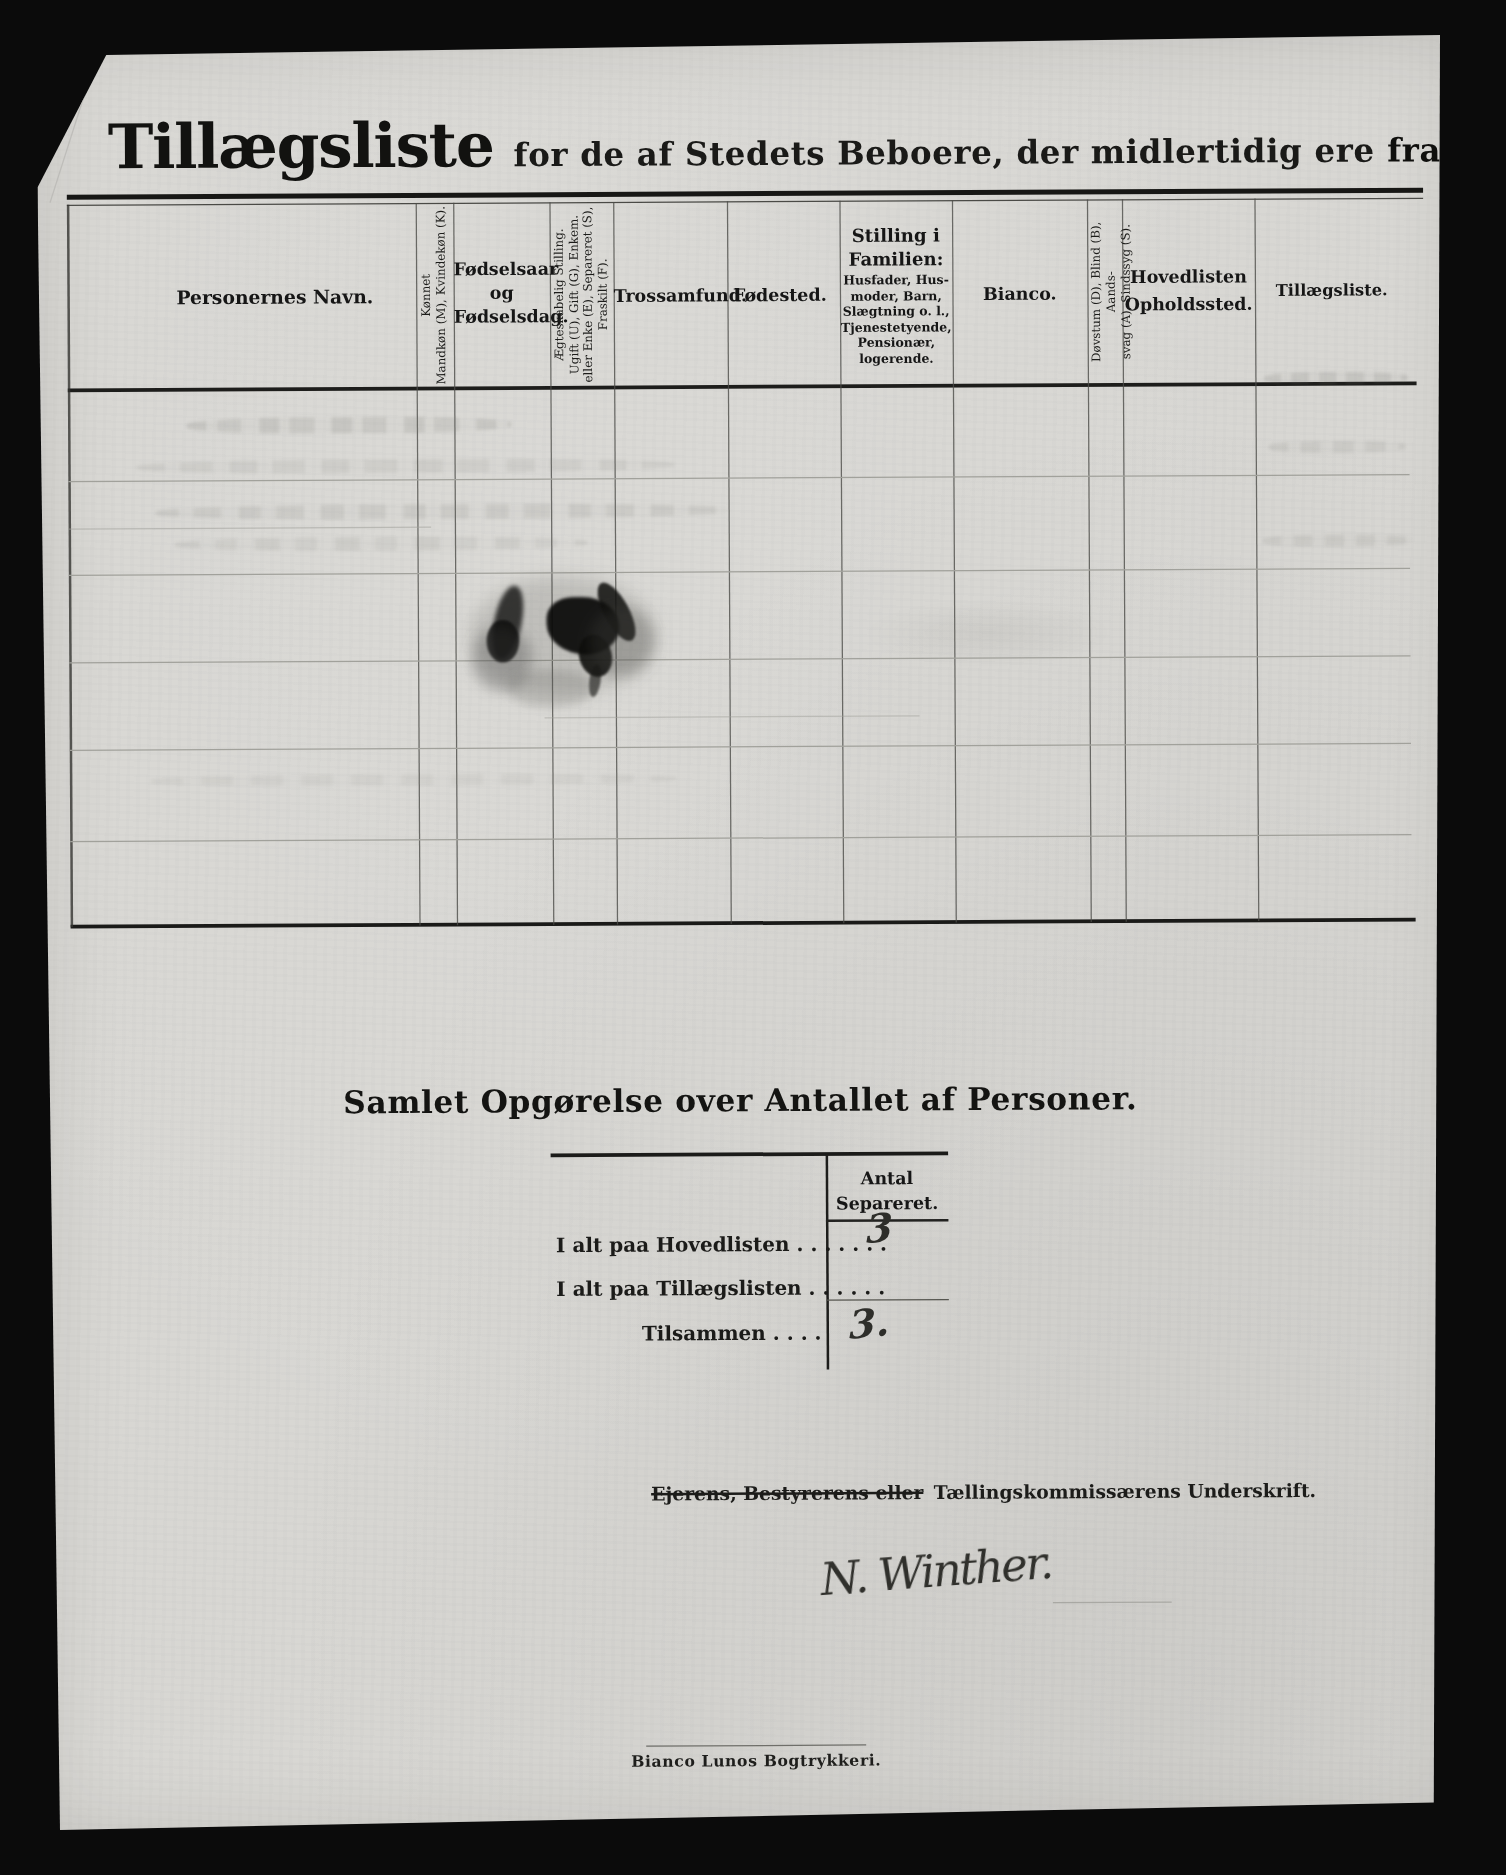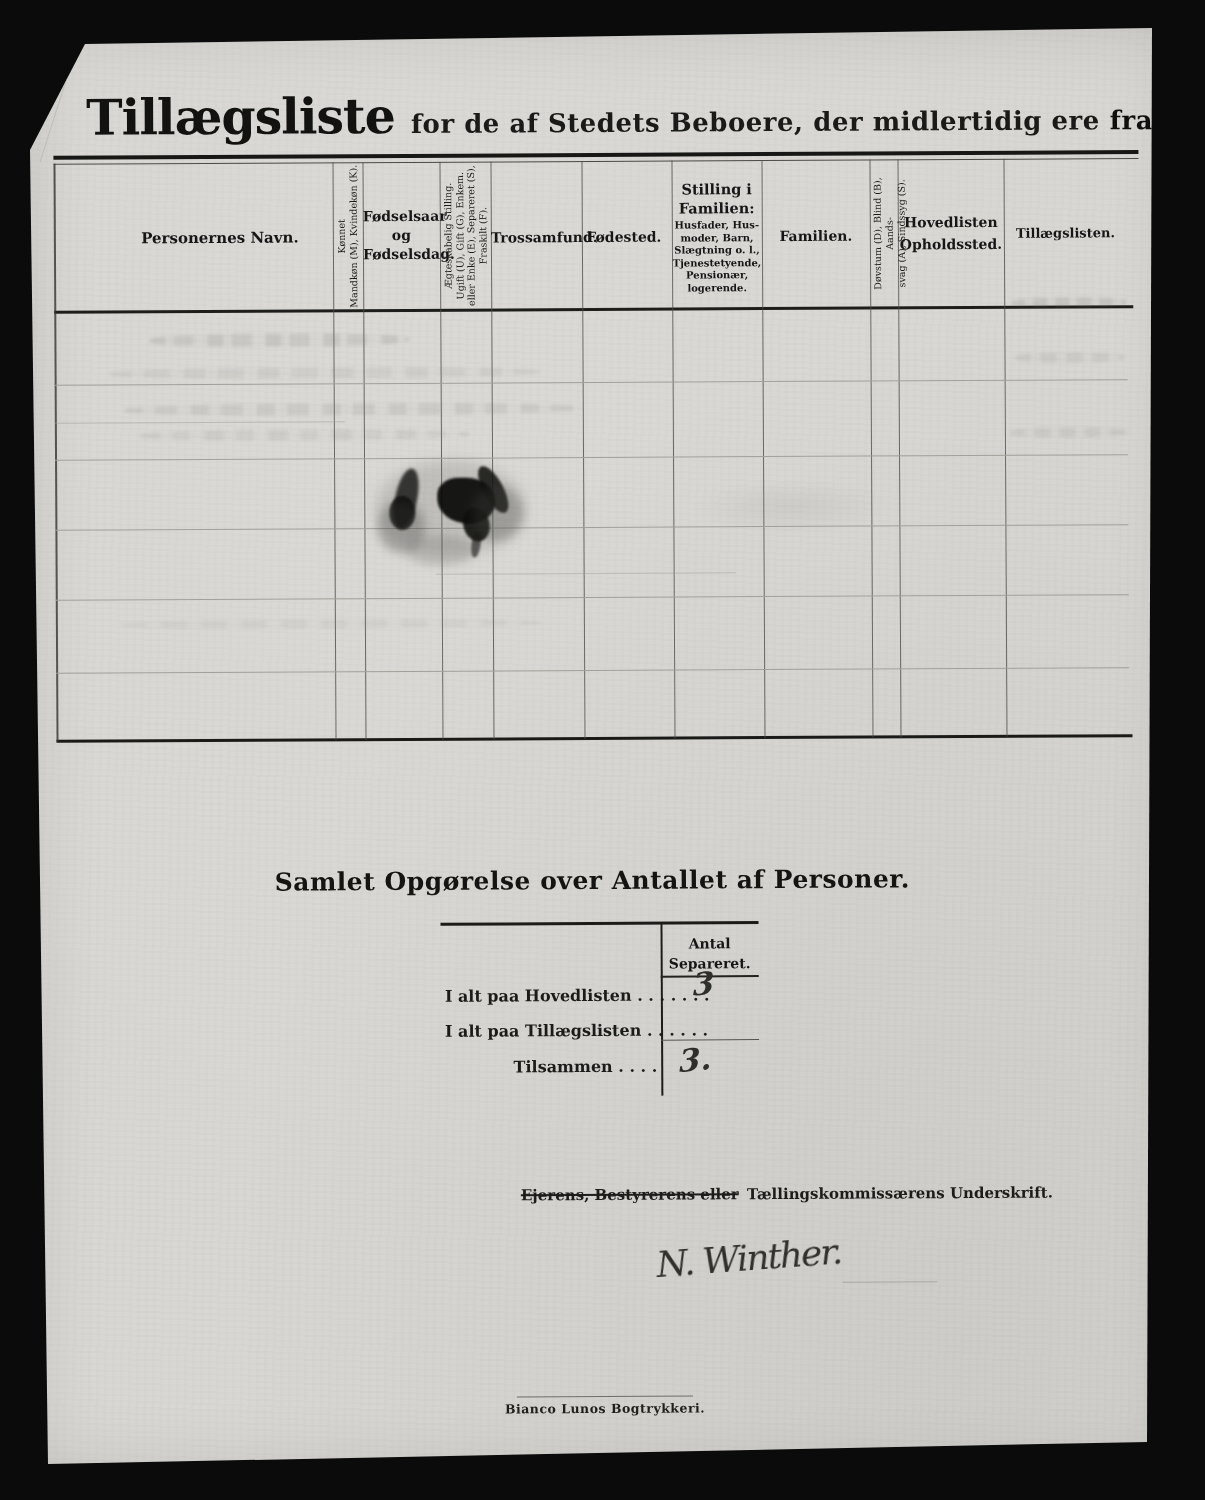--- a/index.html
+++ b/index.html
@@ -120,29 +120,29 @@
 
      <div class="hcell pre" style="left:618px;top:27px;width:90px;font-size:14.5px;font-weight:bold;line-height:19px;">Stilling i
 Familien:</div>
      <div class="hcell pre" style="left:618px;top:67px;width:90px;font-size:10px;font-weight:bold;line-height:12.5px;">Husfader, Hus-
 moder, Barn,
 Slægtning o. l.,
 Tjenestetyende,
 Pensionær,
 logerende.</div>
 
-     <div class="hcell" style="left:708px;top:75px;width:108px;font-size:14px;font-weight:bold;">Familien.</div>
+     <div class="hcell" style="left:708px;top:75px;width:108px;font-size:14px;font-weight:bold;">Bianco.</div>
 
      <div class="vtext" style="left:758px;top:70px;width:144px;height:24px;line-height:12px;">Døvstum (D), Blind (B), Aands-
 svag (A), Sindssyg (S).</div>
 
      <div class="hcell pre" style="left:844px;top:60px;width:106px;font-size:14px;font-weight:bold;line-height:22px;">Hovedlisten
 Opholdssted.</div>
 
-     <div class="hcell" style="left:950px;top:75px;width:123px;font-size:13px;font-weight:900;">Tillægslisten.</div>
+     <div class="hcell" style="left:950px;top:75px;width:123px;font-size:13px;font-weight:900;">Tillægsliste.</div>
    </div>
 
    <div class="blot">
      <div style="left:0;top:5px;width:150px;height:95px;background:rgba(70,70,68,.18);filter:blur(7px);"></div>
      <div style="left:20px;top:12px;width:22px;height:60px;background:rgba(18,18,16,.8);filter:blur(1.5px);transform:rotate(12deg);"></div>
      <div style="left:14px;top:40px;width:26px;height:34px;background:rgba(12,12,10,.85);filter:blur(1px);"></div>
      <div style="left:2px;top:45px;width:48px;height:52px;background:rgba(60,60,58,.3);filter:blur(5px);"></div>
      <div style="left:62px;top:22px;width:58px;height:46px;background:rgba(8,8,6,.92);filter:blur(1.2px);border-radius:40% 55% 50% 60%;"></div>
      <div style="left:88px;top:52px;width:26px;height:34px;background:rgba(10,10,8,.88);filter:blur(1px);transform:rotate(-15deg);"></div>
      <div style="left:108px;top:8px;width:20px;height:52px;background:rgba(14,14,12,.85);filter:blur(1px);transform:rotate(-28deg);"></div>

